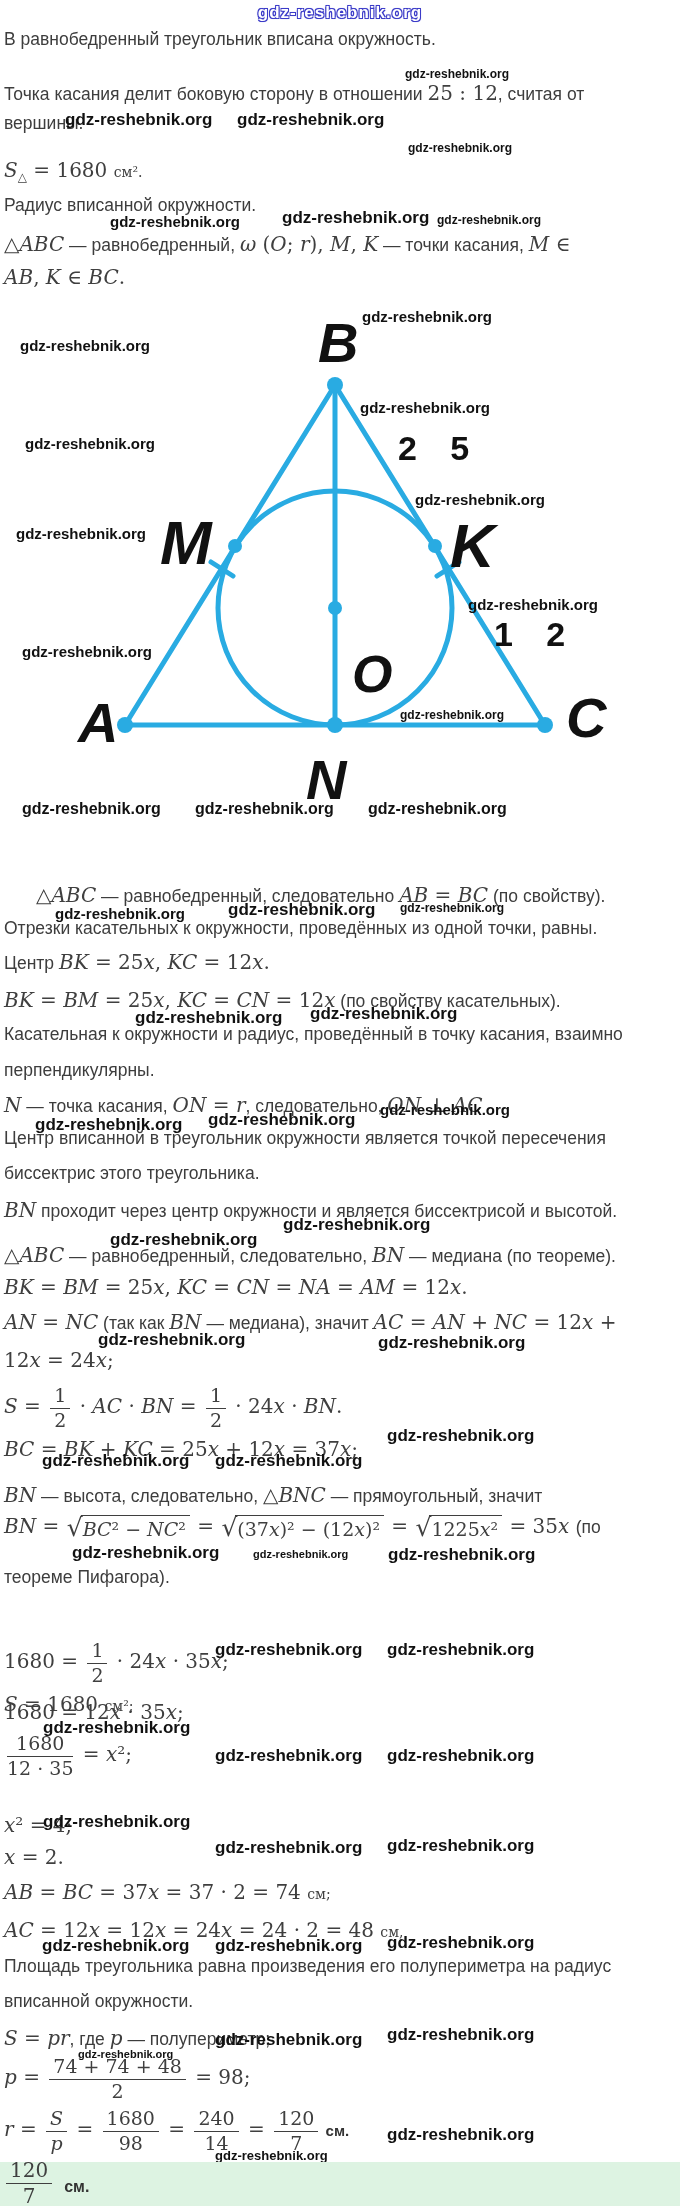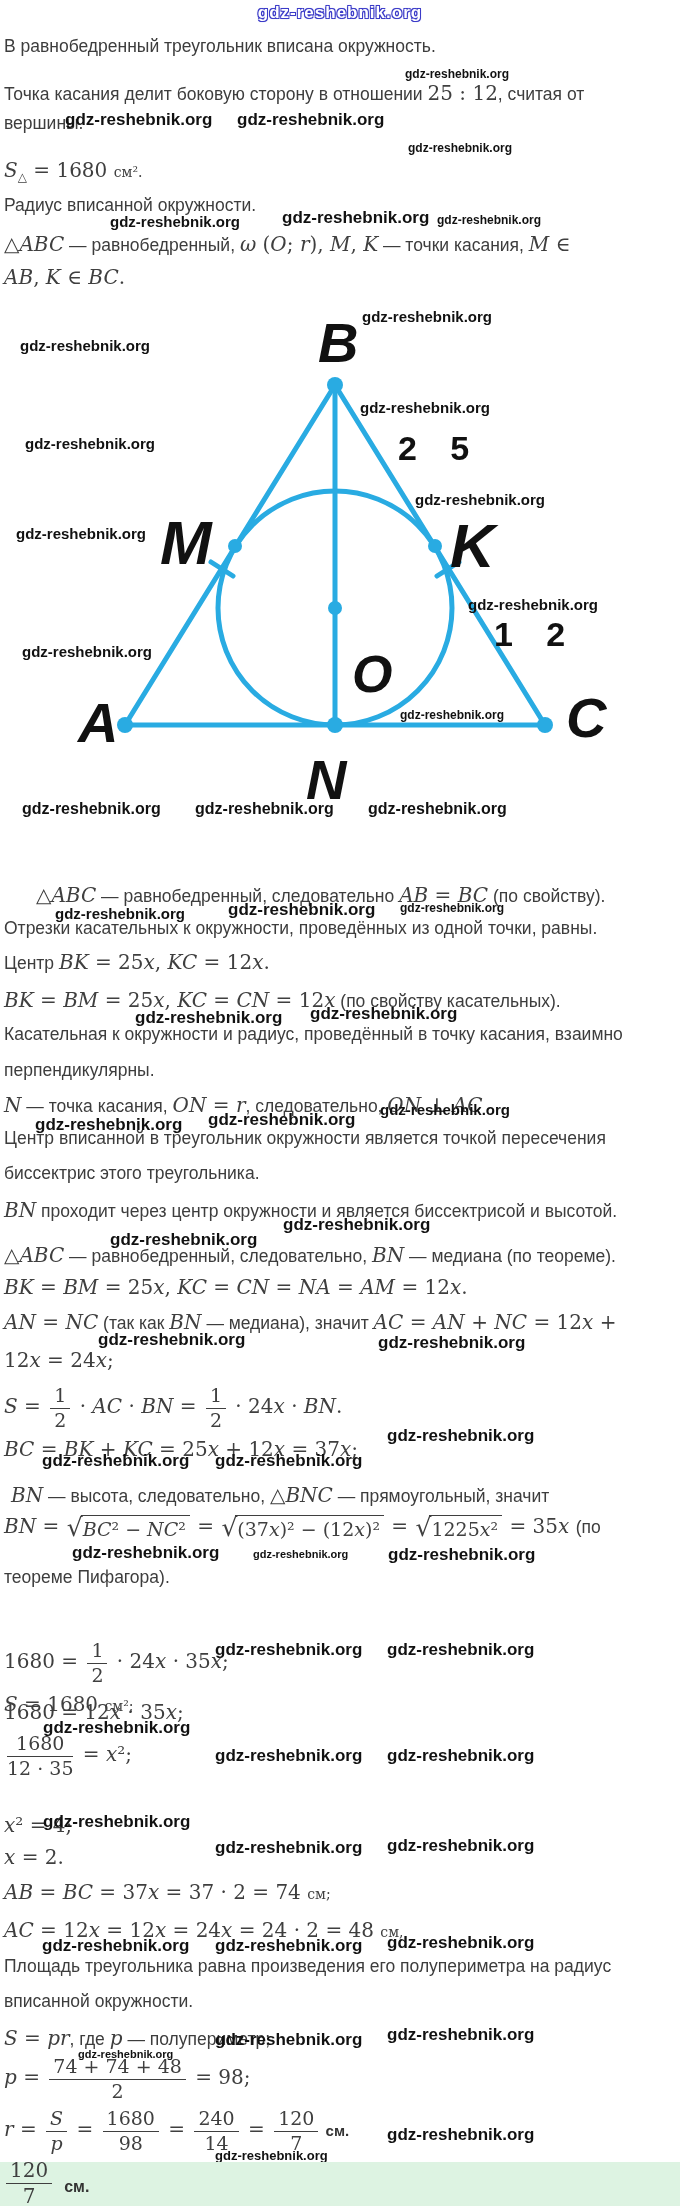--- a/index.html
+++ b/index.html
@@ -77,21 +77,21 @@
     <text x="566" y="737" font-size="56" class="vlabel">C</text>
     <text x="306" y="799" font-size="56" class="vlabel">N</text>
     <text x="352" y="692" font-size="52" class="vlabel">O</text>
     <text x="160" y="564" font-size="62" class="vlabel">M</text>
     <text x="450" y="567" font-size="62" class="vlabel">K</text>
     <text x="398" y="460" font-size="34" class="slabel">2 5</text>
     <text x="494" y="646" font-size="34" class="slabel">1 2</text>
   </svg>
 
 <div id="flow-root">
-    <div class="line" style="top: 36px;"><span class="t">В равнобедренный треугольник вписана окружность.</span></div>
+    <div class="line" style="top: 29px;"><span class="t">В равнобедренный треугольник вписана окружность.</span></div>
     <div class="line" style="top: 81px;"><span class="t">Точка касания делит боковую сторону в отношении </span><span class="m">25 : 12</span><span class="t">, считая от</span></div>
     <div class="line" style="top: 113px;"><span class="t">вершины.</span></div>
     <div class="line" style="top: 158px;"><span class="m"><i>S</i></span><span class="sub">△</span><span class="m"> = 1680 </span><span class="n">см².</span></div>
     <div class="line" style="top: 195px;"><span class="t">Радиус вписанной окружности.</span></div>
     <div class="line" style="top: 232px;"><span class="m">△<i>ABC</i></span><span class="t"> — равнобедренный, </span><span class="m"><i>ω</i> (<i>O</i>; <i>r</i>), <i>M</i>,  <i>K</i></span><span class="t"> — точки касания, </span><span class="m"><i>M</i> ∈</span></div>
     <div class="line" style="top: 265px;"><span class="m"><i>AB</i>,  <i>K</i> ∈ <i>BC</i>.</span></div>
     <div class="line" style="top: 883px; margin-left: 32px;"><span class="m">△<i>ABC</i></span><span class="t"> — равнобедренный, следовательно </span><span class="m"><i>AB</i> = <i>BC</i></span><span class="t"> (по свойству).</span></div>
     <div class="line" style="top: 918px;"><span class="t">Отрезки </span><span class="b">касательных</span><span class="t"> к окружности, проведённых из одной точки, равны.</span></div>
     <div class="line" style="top: 950px;"><span class="t">Центр </span><span class="m"><i>BK</i> = 25<i>x</i>,  <i>KC</i> = 12<i>x</i>.</span></div>
     <div class="line" style="top: 988px;"><span class="m"><i>BK</i> = <i>BM</i> = 25<i>x</i>,  <i>KC</i> = <i>CN</i> = 12<i>x</i></span><span class="t"> (по свойству касательных).</span></div>
@@ -100,21 +100,21 @@
     <div class="line" style="top: 1093px;"><span class="m"><i>N</i></span><span class="t"> — точка касания, </span><span class="m"><i>ON</i> = <i>r</i></span><span class="t">, следовательно, </span><span class="m"><i>ON</i> ⊥ <i>AC</i></span></div>
     <div class="line" style="top: 1128px;"><span class="t">Центр вписанной в треугольник окружности является точкой пересечения</span></div>
     <div class="line" style="top: 1163px;"><span class="t">биссектрис этого треугольника.</span></div>
     <div class="line" style="top: 1198px;"><span class="m"><i>BN</i></span><span class="t"> проходит через центр окружности и является биссектрисой и высотой.</span></div>
     <div class="line" style="top: 1243px;"><span class="m">△<i>ABC</i></span><span class="t"> — равнобедренный, следовательно, </span><span class="m"><i>BN</i></span><span class="t"> — медиана (по теореме).</span></div>
     <div class="line" style="top: 1275px;"><span class="m"><i>BK</i> = <i>BM</i> = 25<i>x</i>,  <i>KC</i> = <i>CN</i> = <i>NA</i> = <i>AM</i> = 12<i>x</i>.</span></div>
     <div class="line" style="top: 1310px;"><span class="m"><i>AN</i> = <i>NC</i></span><span class="t"> (так как </span><span class="m"><i>BN</i></span><span class="t"> — медиана), значит </span><span class="m"><i>AC</i> = <i>AN</i> + <i>NC</i> = 12<i>x</i> +</span></div>
     <div class="line" style="top: 1348px;"><span class="m">12<i>x</i> = 24<i>x</i>;</span></div>
     <div class="line" style="top: 1385px;"><span class="m"><i>S</i> = </span><span class="frac"><span class="num">1</span><span class="den">2</span></span><span class="m"> · <i>AC</i> · <i>BN</i> = </span><span class="frac"><span class="num">1</span><span class="den">2</span></span><span class="m"> · 24<i>x</i> · <i>BN</i>.</span></div>
     <div class="line" style="top: 1437px;"><span class="m"><i>BC</i> = <i>BK</i> + <i>KC</i> = 25<i>x</i> + 12<i>x</i> = 37<i>x</i>;</span></div>
-    <div class="line" style="top: 1483px; margin-left: 7px;"><span class="m"><i>BN</i></span><span class="t"> — высота, следовательно, </span><span class="m">△<i>BNC</i></span><span class="t"> — прямоугольный, значит</span></div>
+    <div class="line" style="top: 1483px;"><span class="m"><i>BN</i></span><span class="t"> — высота, следовательно, </span><span class="m">△<i>BNC</i></span><span class="t"> — прямоугольный, значит</span></div>
     <div class="line" style="top: 1514px;"><span class="m"><i>BN</i> = </span><span class="sqrt">
         <span class="rs">√</span>
         <span class="rad"><i>BC</i>² − <i>NC</i>²</span>
       </span><span class="m"> = </span><span class="sqrt">
         <span class="rs">√</span>
         <span class="rad">(37<i>x</i>)² − (12<i>x</i>)²</span>
       </span><span class="m"> = </span><span class="sqrt">
         <span class="rs">√</span>
         <span class="rad">1225<i>x</i>²</span>
       </span><span class="m"> = 35<i>x</i> </span><span class="t">(по</span></div>

